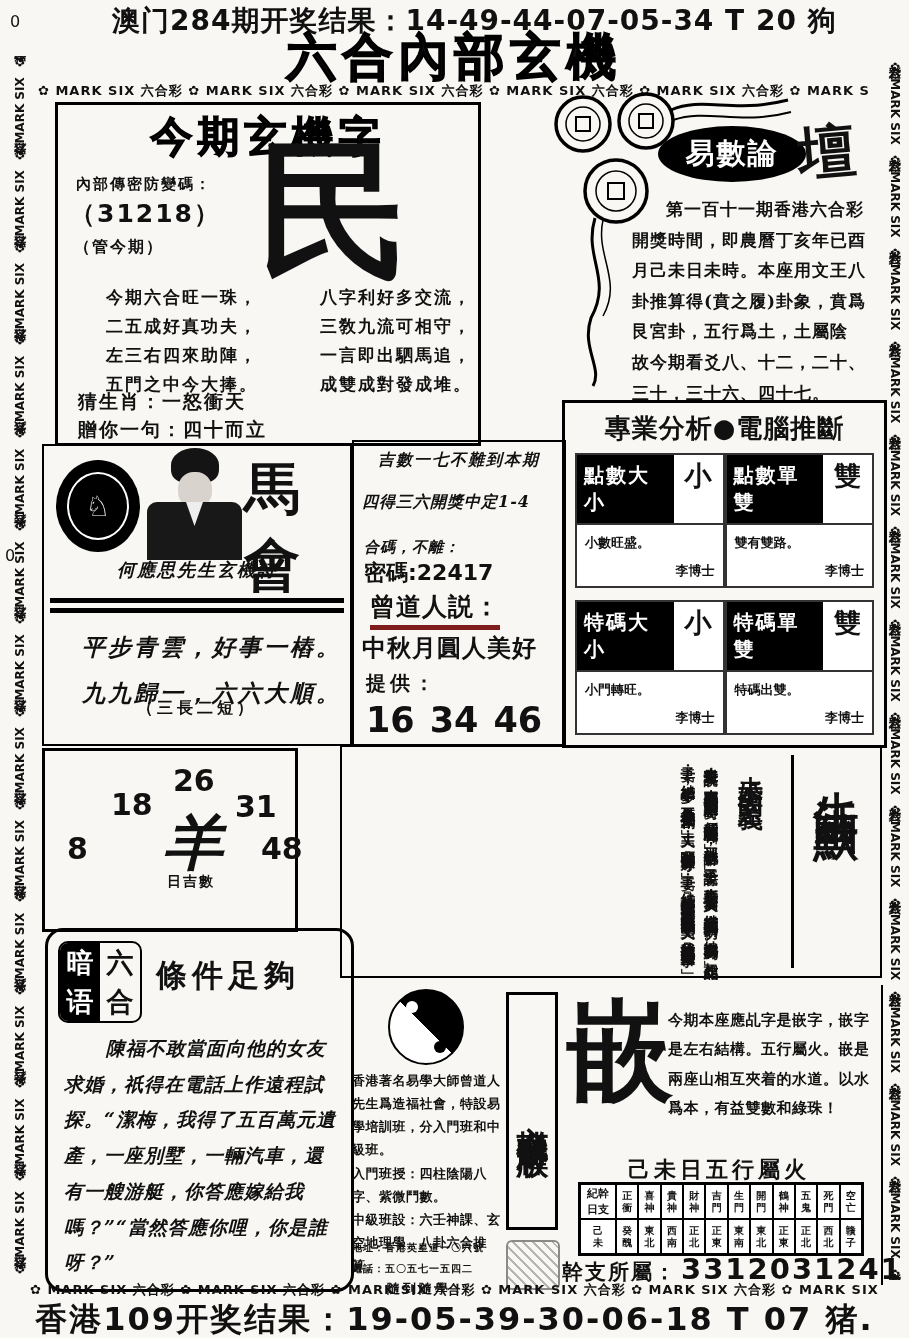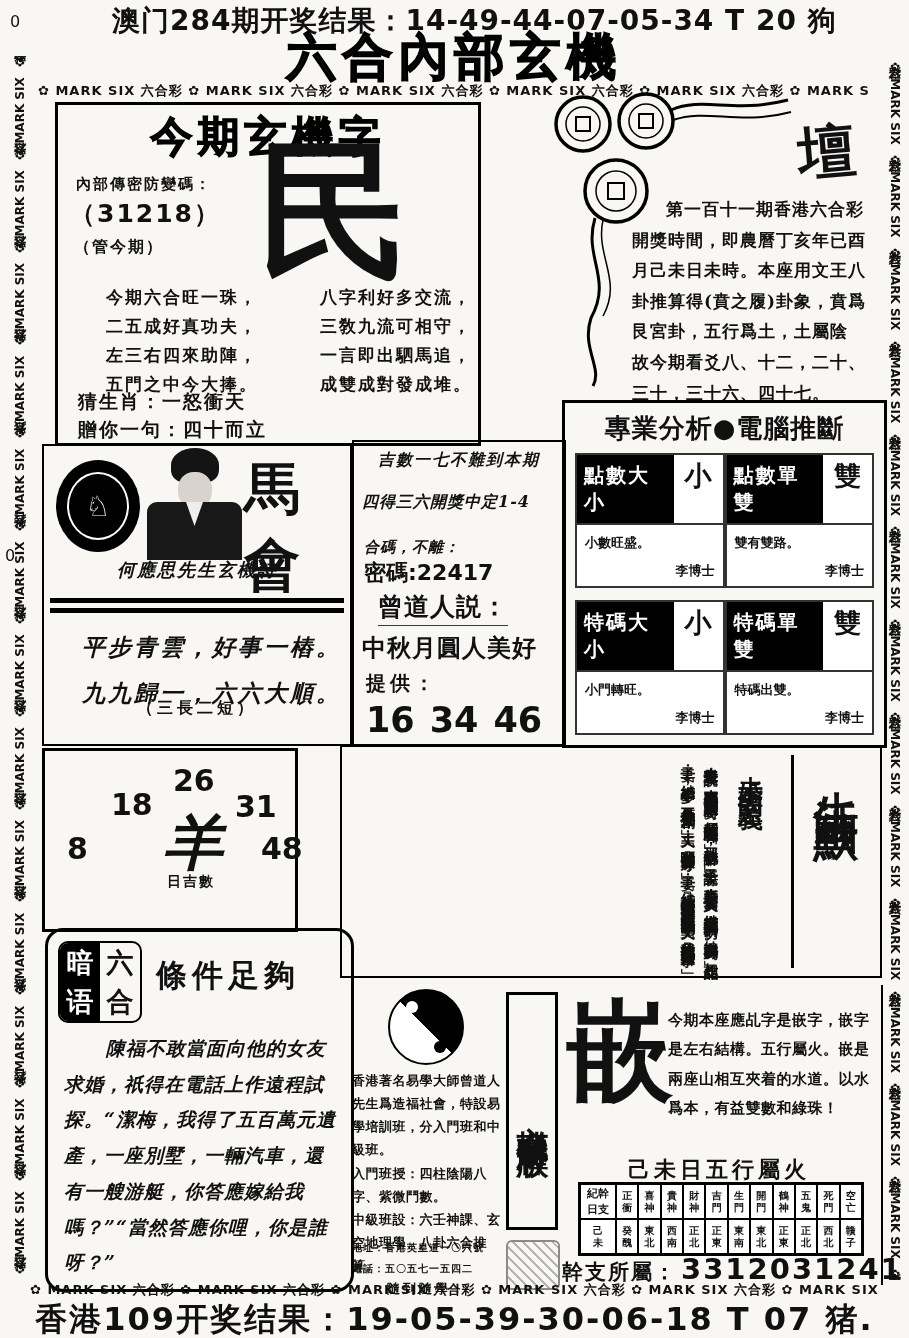--- a/index.html
+++ b/index.html
@@ -74,21 +74,21 @@
   .jk-rule2{left:6px;right:6px;top:162px;height:5px;background:#000;}
   .jk-poem{left:38px;top:178px;font-size:23px;font-weight:700;font-style:italic;line-height:2.0;letter-spacing:3px;}
   .jk-note{left:0;top:252px;width:100%;text-align:center;font-size:16px;font-weight:600;letter-spacing:4px;}
 
   
   .box-e{left:352px;top:440px;width:210px;height:302px;border:2.5px solid #000;}
   .lk1{top:8px;left:0;width:100%;text-align:center;font-size:16px;font-weight:700;font-style:italic;letter-spacing:2px;}
   .lk2{top:50px;left:8px;font-size:16px;font-weight:700;font-style:italic;letter-spacing:1px;}
   .lk3{top:96px;left:10px;font-size:15px;font-weight:700;font-style:italic;letter-spacing:1px;}
   .lk-pass{top:116px;left:10px;font-size:22px;font-weight:700;}
-  .lk-speaker{top:148px;left:24px;font-size:25px;font-weight:900;border-bottom:1px solid #7f1d1d;padding-bottom:2px;letter-spacing:1px;}
+  .lk-speaker{top:148px;left:16px;font-size:25px;font-weight:900;border-bottom:5px solid #7f1d1d;padding-bottom:2px;letter-spacing:1px;}
   .lk-saying{top:190px;left:8px;font-size:24px;font-weight:800;letter-spacing:1px;}
   .lk-provide{top:228px;left:12px;font-size:20px;font-weight:700;letter-spacing:4px;}
   .lk-nums{top:258px;left:12px;font-size:35px;font-weight:700;display:flex;gap:15px;}
 
   
   .box-f{left:340px;top:745px;width:542px;height:233px;border:2.5px solid #000;box-sizing:border-box;}
   .humor-flow{position:absolute;inset:0;writing-mode:vertical-rl;padding:8px 6px;box-sizing:border-box;}
   .humor-title{font-size:45px;font-weight:900;letter-spacing:9px;border-left:3px solid #000;
                padding:0 8px 0 12px;}
   .humor-sub{font-size:25px;font-weight:800;letter-spacing:6px;margin-block-start:16px;padding-block-start:8px;}
@@ -197,20 +197,21 @@
       <rect x="96" y="26" width="14" height="14" stroke-width="2"></rect>
       <circle cx="73" cy="103" r="31" stroke-width="3.5"></circle>
         <circle cx="73" cy="103" r="20" stroke-width="1.5"></circle>
       <rect x="65" y="95" width="16" height="16" stroke-width="2"></rect>
       <path d="M128,22 C160,8 190,26 245,12" stroke-width="3"></path>
       <path d="M130,32 C165,20 195,38 248,24" stroke-width="2"></path>
       <path d="M52,130 C40,170 70,190 48,230 C38,260 60,280 50,298" stroke-width="3"></path>
       <path d="M60,132 C52,168 80,192 60,228" stroke-width="1.5"></path>
     </g>
   </svg>
+  <div class="abs forum-oval">易數論</div>
   <div class="abs forum-last serif">壇</div>
   <div class="abs forum-body serif">第一百十一期香港六合彩開獎時間，即農曆丁亥年已酉月己未日未時。本座用文王八卦推算得(賁之履)卦象，賁爲艮宮卦，五行爲土，土屬陰　故今期看爻八、十二，二十、三十，三十六、四十七。</div>
 
   <div class="abs box-c">
     <div class="abs an-title">專業分析●電腦推斷</div>
     <div class="an-grid">
       <div class="an-box">
         <div class="an-head">
             <span class="an-label">點數大小</span>
             <span class="an-value">小</span>

